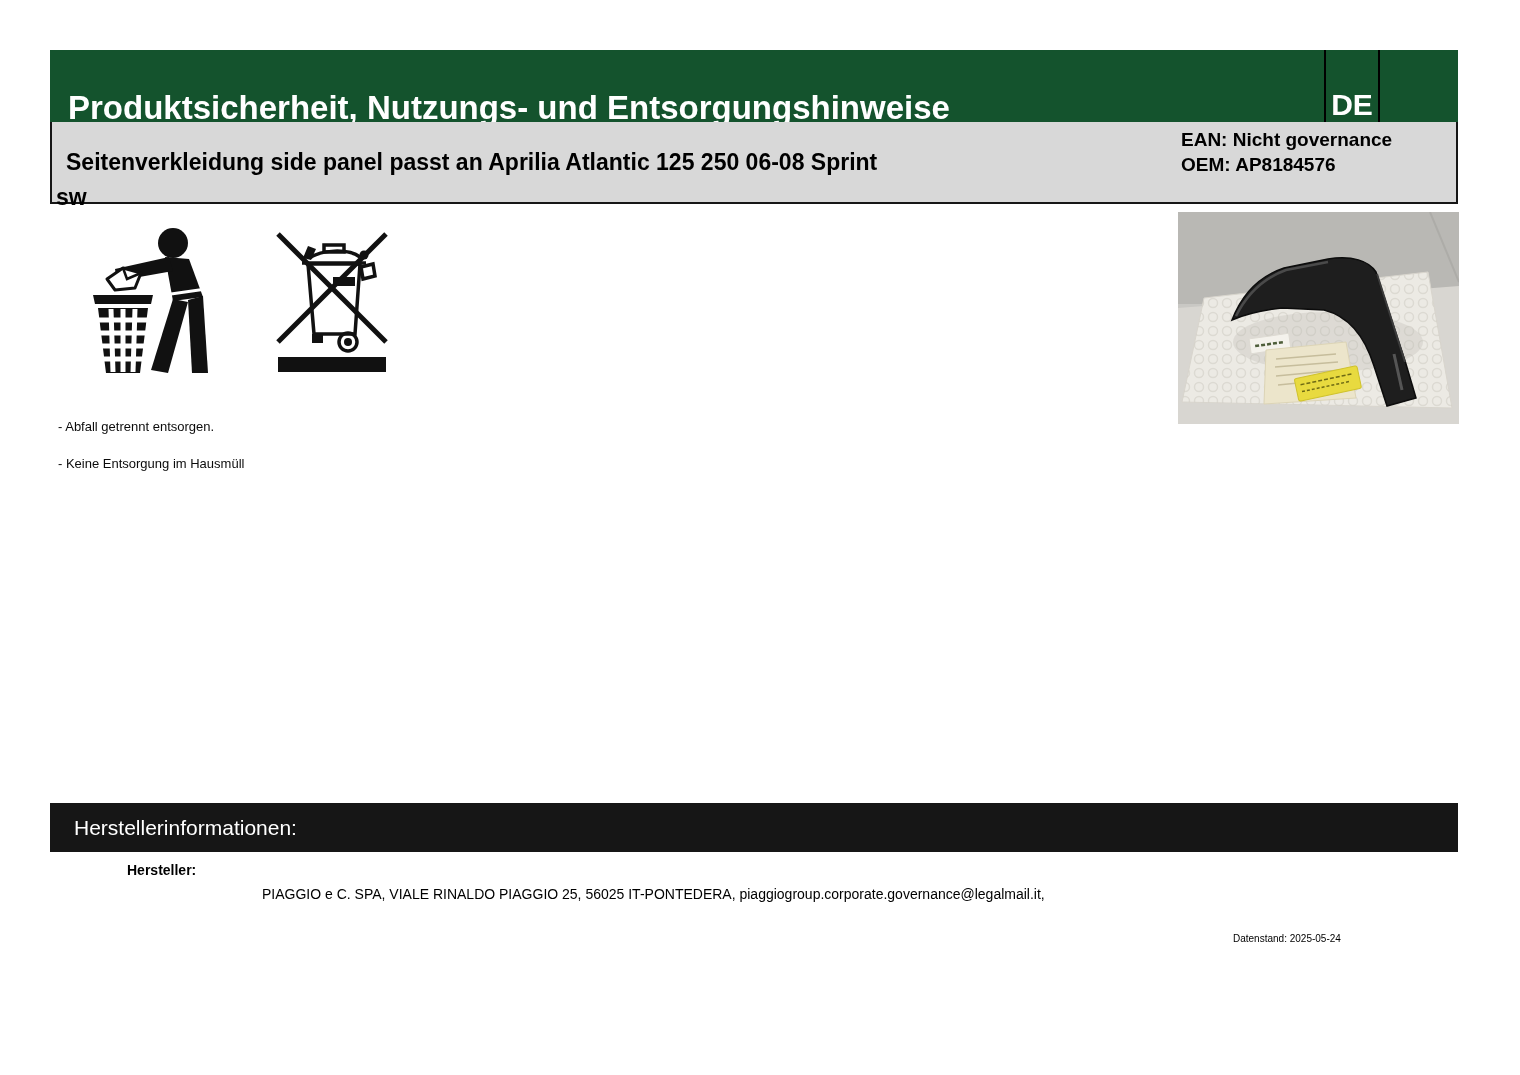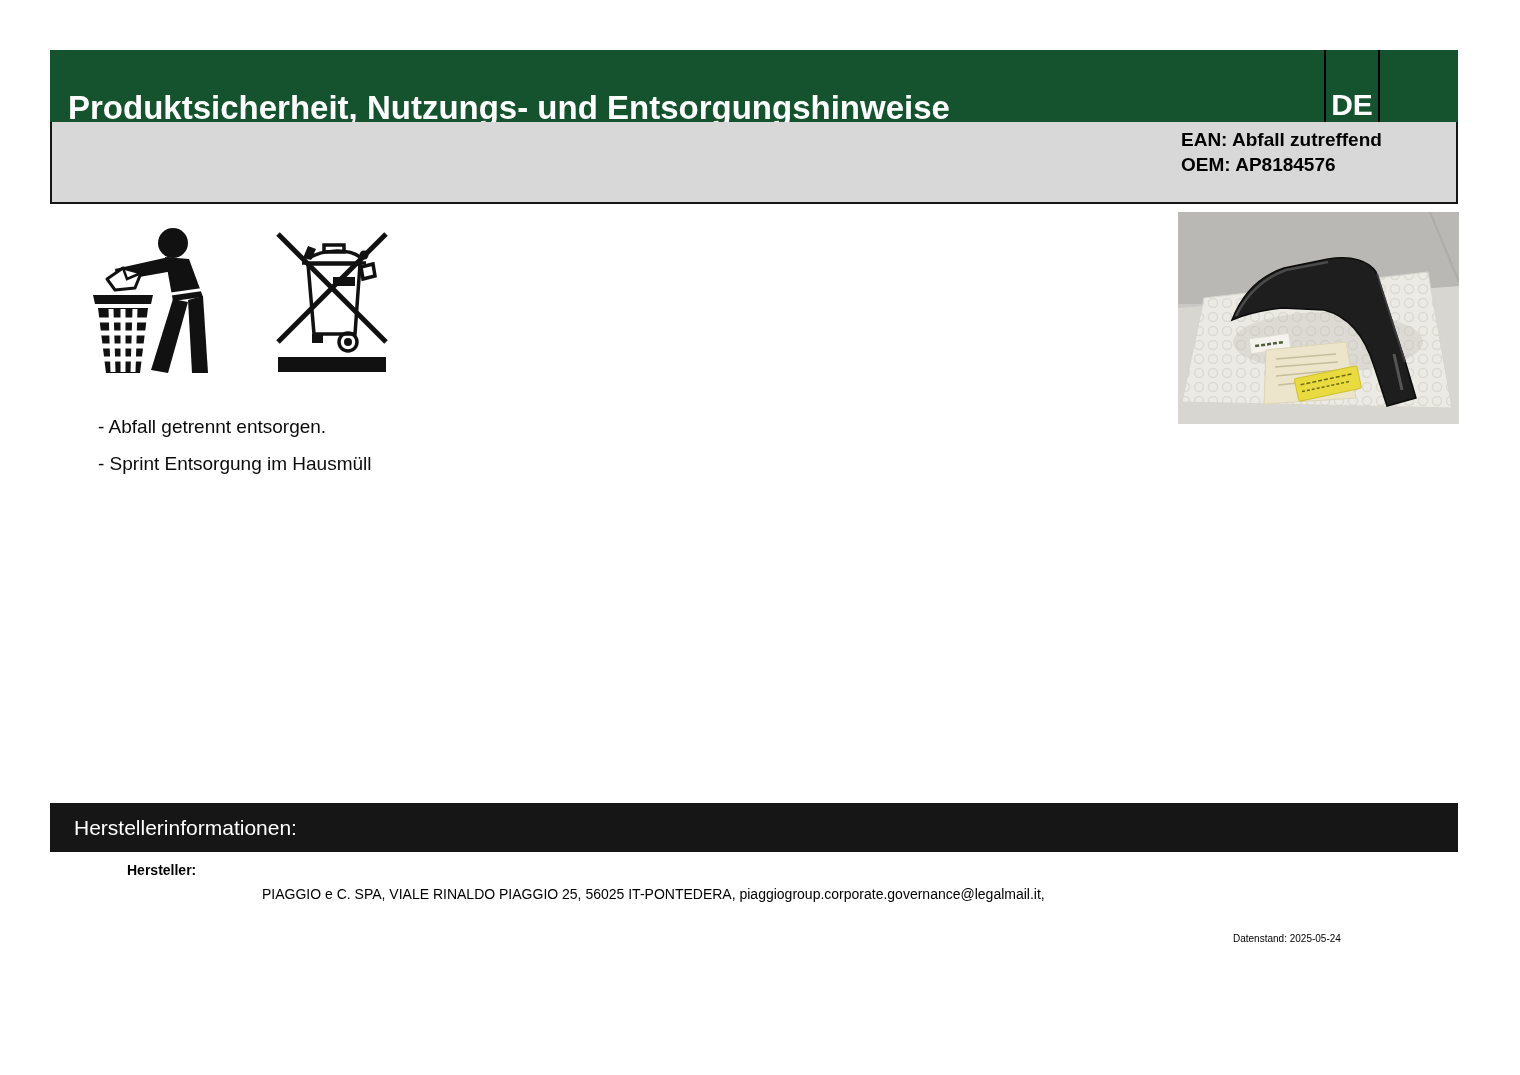--- a/index.html
+++ b/index.html
@@ -27,21 +27,21 @@
     font-size:19px;font-weight:bold;line-height:25px;}
 
   
   .icon-tidy{left:85px;top:227px;}
   .icon-weee{left:276px;top:230px;}
 
   
   .product-photo{left:1178px;top:212px;width:281px;height:212px;margin:0;}
 
   
-  .disposal-notes{left:58px;top:414px;font-size:19px;color:#0b0b0b;margin-left:40px;}
+  .disposal-notes{left:58px;top:414px;font-size:13px;color:#0b0b0b;}
   .note-line{margin:0 0 12px 0;line-height:25px;}
 
   
   .mfg-bar{left:50px;top:803px;width:1408px;height:49px;background:#161616;
     display:flex;align-items:center;padding-left:24px;box-sizing:border-box;}
   .mfg-title{color:#ffffff;font-size:21px;font-weight:normal;}
   .mfg-label{left:83px;top:862px;font-size:14px;font-weight:bold;padding-left:44px;}
   .mfg-value{left:262px;top:886px;font-size:14px;}
 
   
@@ -51,22 +51,23 @@
 <body>
 
 <div class="abs title-bar">
   <h1 class="page-title">Produktsicherheit, Nutzungs- und Entsorgungshinweise</h1>
   <div class="lang-cell">
     <span class="lang-label">DE</span>
   </div>
 </div>
 
 <div class="abs product-header-bar">
+  <h2 class="product-name">Seitenverkleidung side panel passt an Aprilia Atlantic 125 250 06-08 Sprint sw</h2>
   <div class="product-codes">
-    <div>EAN: Abfall zutreffend</div>
+    <div>EAN: Nicht governance</div>
     <div>OEM: AP8184576</div>
   </div>
 </div>
 
 <svg class="abs icon-tidy" width="140" height="146" viewBox="0 0 140 146" xmlns="http://www.w3.org/2000/svg">
   <circle cx="88" cy="16" r="15" fill="#111"></circle>
   <polygon points="80,30 104,32 118,70 88,74" fill="#111"></polygon>
   <polygon points="84,30 30,42 32,54 88,44" fill="#111"></polygon>
   <polygon points="88,72 103,75 83,146 66,143" fill="#111"></polygon>
   <polygon points="103,73 118,69 123,146 107,146" fill="#111"></polygon>
@@ -139,21 +140,21 @@
     <g transform="rotate(-12 150 172)">
       <rect x="118" y="160" width="64" height="23" rx="2" fill="#e8da3f" stroke="#cfc22c"></rect>
       <line x1="123" y1="167" x2="176" y2="167" stroke="#6e6a14" stroke-width="1.5" stroke-dasharray="4 2"></line>
       <line x1="123" y1="174" x2="172" y2="174" stroke="#6e6a14" stroke-width="1.5" stroke-dasharray="3 2"></line>
     </g>
   </svg>
 </figure>
 
 <div class="abs disposal-notes">
   <p class="note-line">- Abfall getrennt entsorgen.</p>
-  <p class="note-line">- Sprint Entsorgung im Hausmüll</p>
+  <p class="note-line">- Keine Entsorgung im Hausmüll</p>
 </div>
 
 <div class="abs mfg-bar">
   <span class="mfg-title">Herstellerinformationen:</span>
 </div>
 
 <span class="abs mfg-label">Hersteller:</span>
 <span class="abs mfg-value">PIAGGIO e C. SPA, VIALE RINALDO PIAGGIO 25, 56025 IT-PONTEDERA, piaggiogroup.corporate.governance@legalmail.it,</span>
 
 <div class="abs datenstand">Datenstand: 2025-05-24</div>

